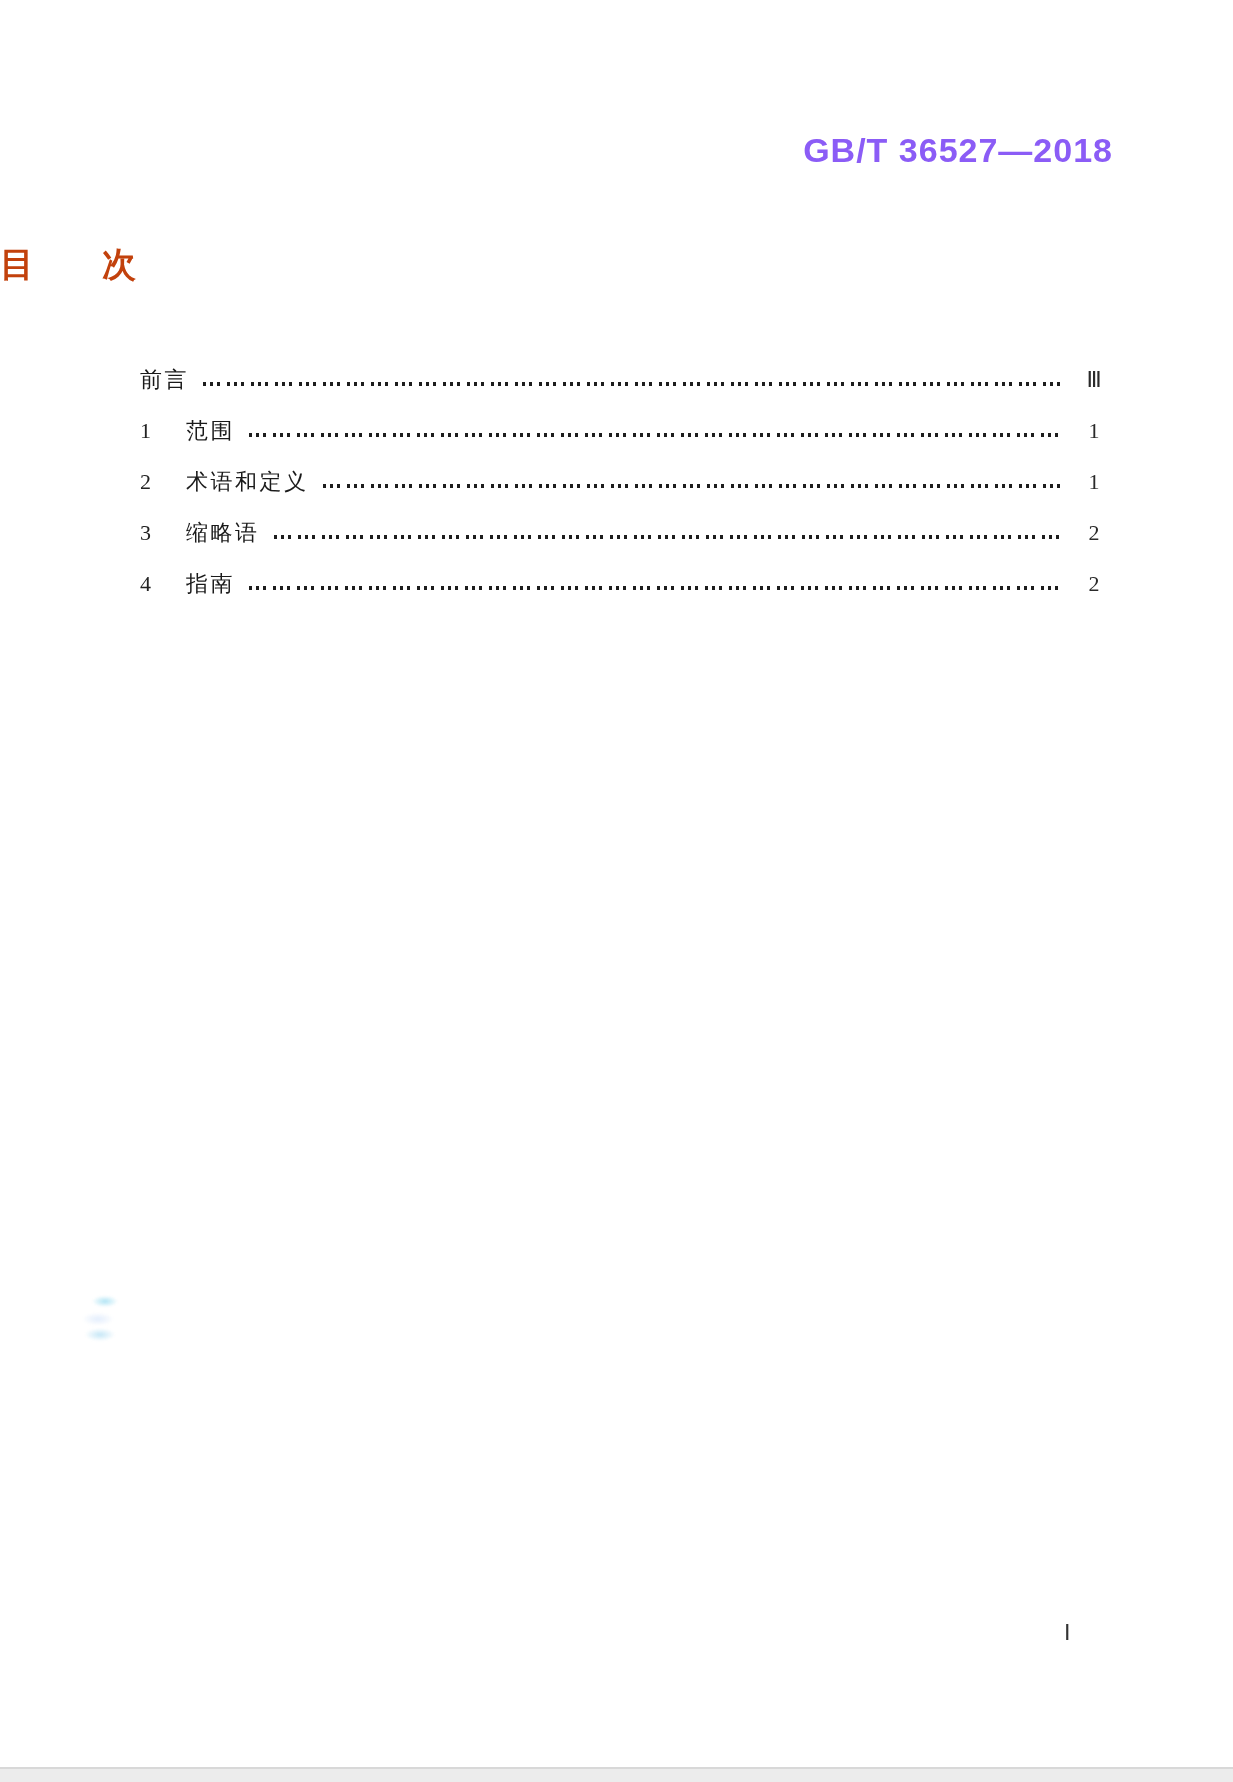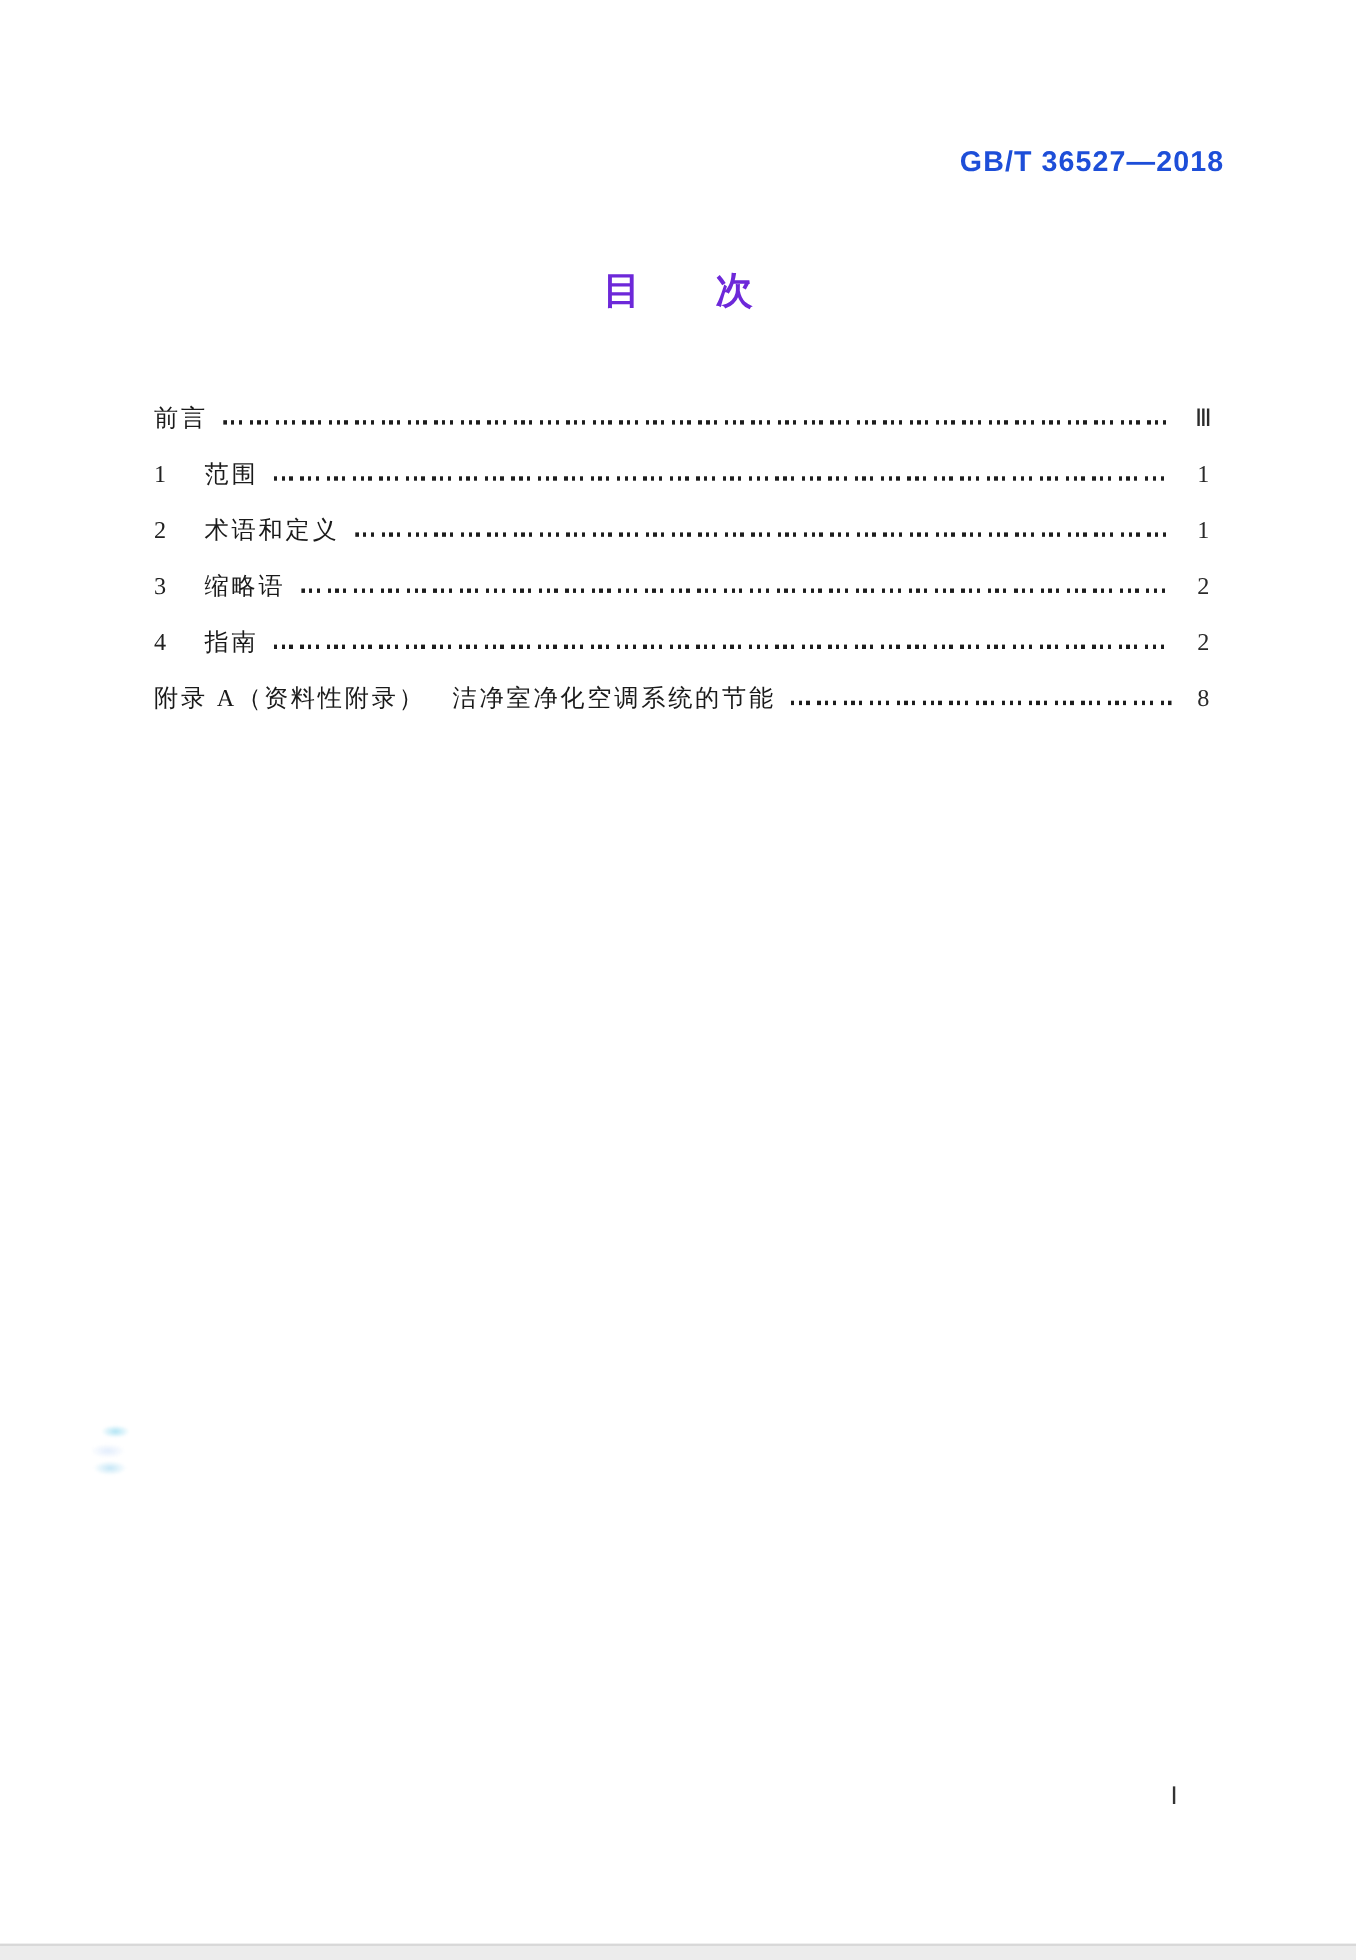--- a/index.html
+++ b/index.html
@@ -9,36 +9,35 @@
     background:#ffffff;
     font-family:"Liberation Serif", serif;
     color:#1c1c1c;
     overflow:hidden;
   }
   .doc-code {
     position:absolute;
     top:133px; right:120px;
     font-family:"Liberation Sans", sans-serif;
     font-weight:bold;
-    font-size:26px;
+    font-size:34px;
     line-height:1;
     letter-spacing:1px;
-    color:#1d4ed8;
+    color:#8b5cf6;
   }
   .title {
     position:absolute;
     top:246px; left:0;
     width:100%;
     margin:0;
-    text-align:center;
     font-family:"Liberation Sans", sans-serif;
     font-weight:bold;
     font-size:34px;
     line-height:1.1;
-    color:#6d28d9;
+    color:#c2410c;
   }
   .toc {
     position:absolute;
     left:140px;
     right:122px;
     top:348px;
   }
   .toc-row {
     display:flex;
     align-items:center;
@@ -129,25 +128,20 @@
         <span class="label">缩略语</span>
         <span class="leader"></span>
         <span class="pg">2</span>
       </div>
       <div class="toc-row">
         <span class="num">4</span>
         <span class="label">指南</span>
         <span class="leader"></span>
         <span class="pg">2</span>
       </div>
-      <div class="toc-row">
-        <span class="label">附录 A（资料性附录）　洁净室净化空调系统的节能</span>
-        <span class="leader"></span>
-        <span class="pg">8</span>
-      </div>
     </div>
 
   <div class="watermark"></div>
 
   <div class="folio">Ⅰ</div>
 
   <div class="bottom-edge"></div>
 </div>
 
 </body></html>

